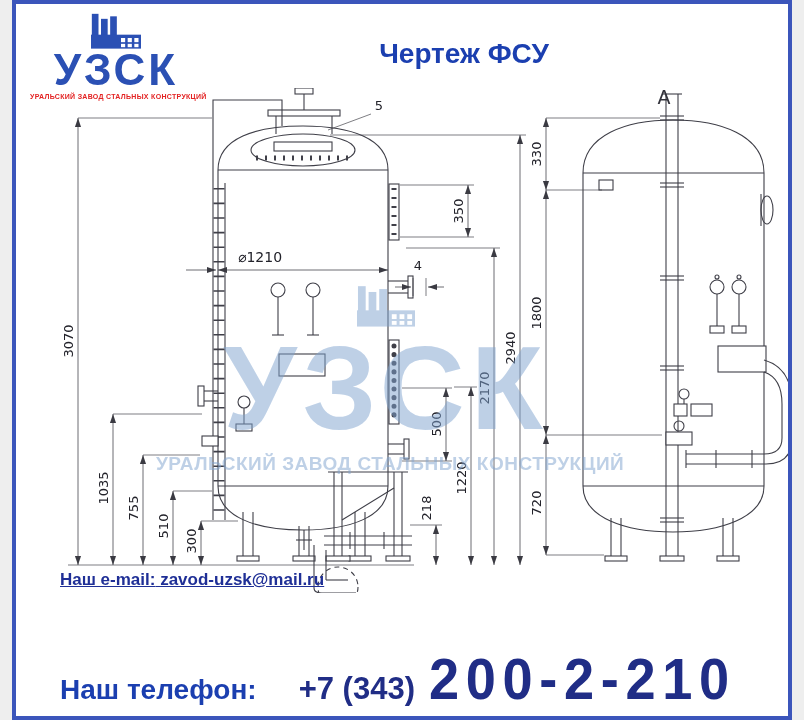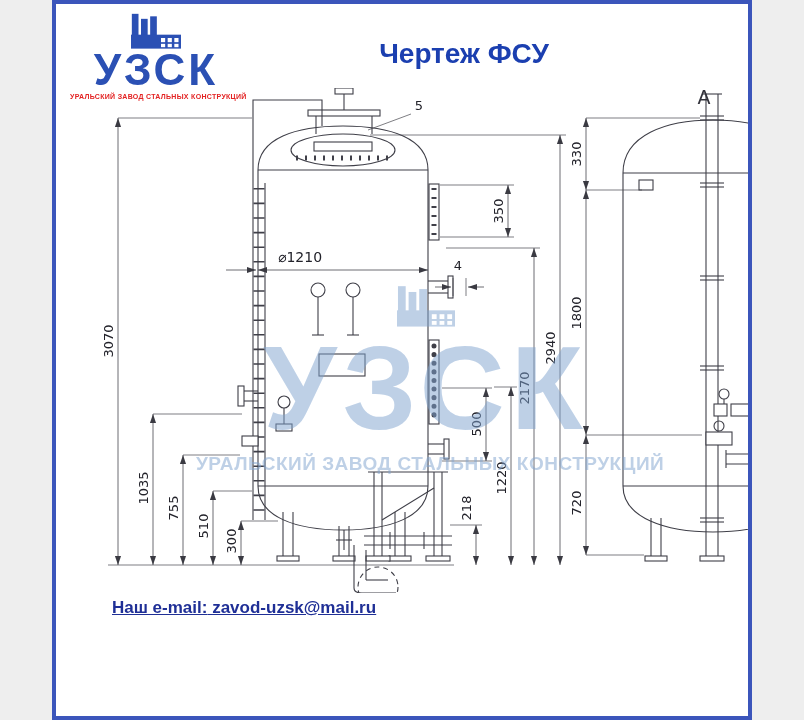--- a/index.html
+++ b/index.html
@@ -1,17 +1,17 @@
 <!DOCTYPE html>
 <html style="--border: #3b55bb; --title-blue: #1b3fb0; --logo-blue: #2b50b4; --logo-red: #e32222; --watermark-blue: #7fa3cf; --link-navy: #1f2f96; --phone-navy: #202d86;"><head>
 <meta charset="utf-8">
 <style>
   html,body { margin:0; padding:0; background:#eee; }
   .page {
-    position:relative; width:700px; height:720px; box-sizing:border-box;
+    position:relative; width:780px; height:720px; box-sizing:border-box;
     background:#fff; border:4px solid var(--border, #3b55bb);
     font-family:"Liberation Sans", sans-serif; overflow:hidden; margin:0 auto;
   }
   
   .logo { position:absolute; top:8px; left:14px; width:172px; text-align:center; }
   .logo-icon { width:50px; height:37px; display:block; margin:0 auto; color:var(--logo-blue,#2b50b4); }
   .logo-name { font-size:44px; font-weight:bold; color:var(--logo-blue,#2b50b4); letter-spacing:3px; line-height:0.95; }
   .logo-sub { font-size:7px; font-weight:bold; color:var(--logo-red,#e32222); letter-spacing:0.3px; margin-top:2px; white-space:nowrap; }
   .title { position:absolute; top:34px; left:184px; right:60px; text-align:center;
     font-size:28px; font-weight:bold; color:var(--title-blue,#1b3fb0); margin:0; }
@@ -31,21 +31,21 @@
   .dims text.viewlabel { font-size:19px; fill:#33333b; }
   
   .watermark { position:absolute; left:140px; top:196px; width:460px; text-align:center;
     opacity:0.5; pointer-events:none; color:var(--watermark-blue,#7fa3cf); }
   .wm-icon { width:58px; height:43px; display:block; margin:0 auto 2px auto; }
   .wm-name { font-size:118px; font-weight:bold; letter-spacing:6px; line-height:1; }
   .wm-sub { font-size:19px; font-weight:bold; letter-spacing:0.5px; margin-top:6px; white-space:nowrap; }
   
   .contact-line { position:absolute; left:44px; font-size:17px; font-weight:bold;
     color:var(--link-navy,#1f2f96); text-decoration:underline; }
-  .contact-line.email { top:594px;margin-left:12px; }
+  .contact-line.email { top:566px; }
   .contact-line.site  { top:625px; }
   .contact-line a { color:inherit; text-decoration:underline; cursor:pointer; }
   .phone-row { position:absolute; left:44px; top:648px; right:14px;
     display:flex; align-items:baseline; }
   .phone-label { font-size:28px; font-weight:bold; color:var(--title-blue,#2b46b0); }
   .phone-prefix { font-size:31px; font-weight:bold; color:var(--phone-navy,#202d86); margin-left:42px; }
   .phone-number { font-size:57px; font-weight:bold; color:var(--phone-navy,#202d86);
     margin-left:14px; letter-spacing:7px; line-height:0.95; transform:scaleX(0.95); transform-origin:left bottom; }
 </style>
 </head>
@@ -319,14 +319,19 @@
         </svg>
       <div class="wm-name">УЗСК</div>
       <div class="wm-sub">УРАЛЬСКИЙ ЗАВОД СТАЛЬНЫХ КОНСТРУКЦИЙ</div>
     </div>
   </div>
 
   <div class="contact-line email">
     <span>Наш e-mail:</span>
     <a>zavod-uzsk@mail.ru</a>
   </div>
+  <div class="phone-row">
+    <span class="phone-label">Наш телефон:</span>
+    <span class="phone-prefix">+7 (343)</span>
+    <span class="phone-number">200-2-210</span>
+  </div>
 
 </div>
 
 </body></html>

